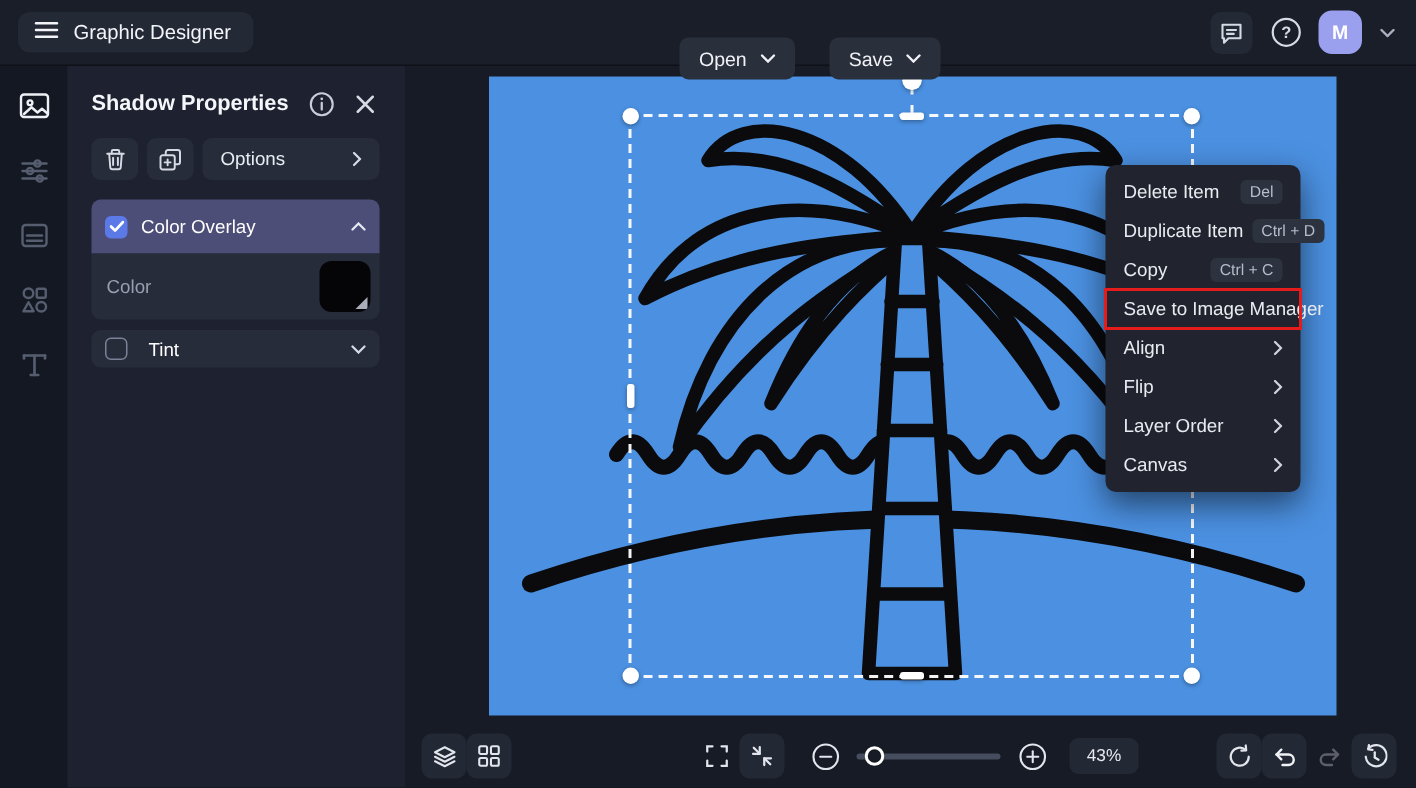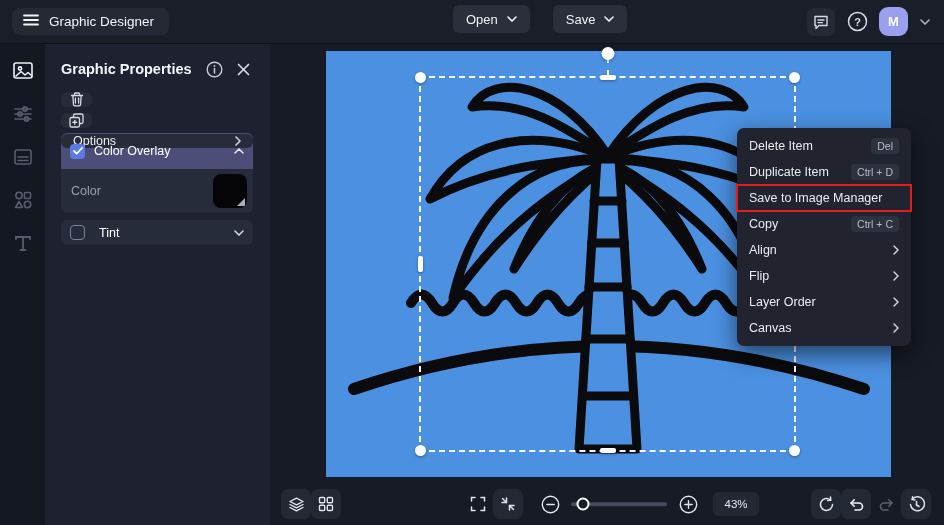--- a/index.html
+++ b/index.html
@@ -15,21 +15,21 @@
   .topbar {
     position:absolute; left:0; top:0; width:944px; height:44px;
     background:#1a1e29; border-bottom:1px solid #0e1118;
     display:flex; align-items:center; z-index:30;
   }
   .title-chip {
     margin-left:12px; background:#242936; border-radius:8px;
     padding:6px 15px 6px 11px; display:flex; align-items:center; gap:10px;
     font-size:13.5px; color:#f2f4f8; cursor:pointer;text-align:right;
   }
-  .tb-center { position:absolute; left:453px; top:5px; display:flex; gap:23px; }
+  .tb-center { position:absolute; left:453px; top:25px; display:flex; gap:23px; }
   .tb-btn {
     background:#2a2f3c; border:none; border-radius:6px; height:28px;
     padding:0 13px; display:flex; align-items:center; gap:9px;
     font-size:13px; color:#f0f2f6; font-family:inherit; cursor:pointer;
   }
   .tb-right { margin-left:auto; display:flex; align-items:center; gap:10px; margin-right:12px; }
   .chip-btn {
     width:28px; height:28px; border-radius:7px; background:#242936;
     display:flex; align-items:center; justify-content:center; cursor:pointer;
   }
@@ -51,21 +51,21 @@
   .rail-item.active svg { stroke:#eef0f5; }
 
   
   .panel {
     position:absolute; left:45px; top:44px; width:225px; height:481px;
     background:#1e2230; padding:15px 17px 0 16px; z-index:20;
   }
   .panel-header { display:flex; align-items:center; gap:9px; }
   .panel-title { flex:1; font-size:14.5px; font-weight:bold; color:#f4f6fa; }
   .ph-icon { width:20px; height:20px; display:flex; align-items:center; justify-content:center; cursor:pointer; }
-  .action-row { margin-top:13px; display:flex; gap:6px; height:28px;flex-direction:column; }
+  .action-row { margin-top:13px; display:flex; gap:6px; height:28px; }
   .sq-btn {
     width:31px; height:28px; background:#272c3a; border:none; border-radius:6px;
     display:flex; align-items:center; justify-content:center; cursor:pointer;
   }
   .options-btn {
     flex:1; background:#272c3a; border:none; border-radius:6px;
     display:flex; align-items:center; justify-content:space-between;
     padding:0 12px; font-size:12.5px; color:#e9ecf2; font-family:inherit; cursor:pointer;
   }
   .overlay-header {
@@ -113,21 +113,21 @@
   .h-bar-v { width:5px; height:16px; border-radius:2px; cursor:ew-resize; pointer-events:auto; }
   .rotate-line { position:absolute; left:50%; top:-21px; height:19px; border-left:2px dashed rgba(255,255,255,.95); transform:translateX(-1px); }
   .rotate-handle {
     position:absolute; left:50%; top:-31px; width:13px; height:13px; border-radius:50%;
     background:#fff; transform:translateX(-50%); box-shadow:0 1px 3px rgba(0,0,0,.35);
     cursor:grab; pointer-events:auto;
   }
 
   
   .context-menu {
-    position:absolute; left:467px; top:84px; width:174px;
+    position:absolute; left:467px; top:66px; width:130px;
     background:#21242e; border-radius:7px; padding:5px 0;
     box-shadow:0 8px 22px rgba(0,0,0,.55); z-index:40;
   }
   .menu-item {
     height:26px; display:flex; align-items:center; padding:0 12px; gap:6px;
     font-size:12.5px; color:#e9ebf1; cursor:pointer;
   }
   .menu-item .mi-label { flex:1; white-space:nowrap; }
   .menu-item.highlighted { outline:2.5px solid #e51c1c; outline-offset:-1px; }
   .kbd-badge {
@@ -255,21 +255,21 @@
           <line x1="4" y1="5" x2="4" y2="7"></line>
           <line x1="18" y1="5" x2="18" y2="7"></line>
         <line x1="11" y1="5" x2="11" y2="18"></line>
           <line x1="8.5" y1="18" x2="13.5" y2="18"></line>
       </svg>
     </div>
   </div>
 
   <div class="panel">
     <div class="panel-header">
-      <span class="panel-title">Graphic Properties</span>
+      <span class="panel-title">Shadow Properties</span>
       <span class="ph-icon">
         <svg width="17" height="17" viewBox="0 0 17 17" fill="none">
           <circle cx="8.5" cy="8.5" r="7.3" stroke="#c9cdd9" stroke-width="1.4"></circle>
           <line x1="8.5" y1="7.5" x2="8.5" y2="12" stroke="#c9cdd9" stroke-width="1.5" stroke-linecap="round"></line>
           <circle cx="8.5" cy="4.9" r="0.9" fill="#c9cdd9"></circle>
         </svg>
       </span>
       <span class="ph-icon">
         <svg width="13" height="13" viewBox="0 0 13 13" stroke="#d6dae4" stroke-width="1.7" stroke-linecap="round">
           <line x1="1.5" y1="1.5" x2="11.5" y2="11.5"></line>
@@ -373,26 +373,26 @@
 
     <div class="context-menu">
       <div class="menu-item">
         <span class="mi-label">Delete Item</span>
         <span class="kbd-badge">Del</span>
       </div>
       <div class="menu-item">
         <span class="mi-label">Duplicate Item</span>
         <span class="kbd-badge">Ctrl + D</span>
       </div>
+      <div class="menu-item">
+        <span class="mi-label">Copy</span>
+        <span class="kbd-badge">Ctrl + C</span>
+      </div>
       <div class="menu-item highlighted">
         <span class="mi-label">Save to Image Manager</span>
-      </div>
-      <div class="menu-item">
-        <span class="mi-label">Copy</span>
-        <span class="kbd-badge">Ctrl + C</span>
       </div>
       <div class="menu-item">
         <span class="mi-label">Align</span>
         <svg width="6" height="10" viewBox="0 0 6 10" fill="none" stroke="#cfd3dc" stroke-width="1.5" stroke-linecap="round">
             <polyline points="1,1 5,5 1,9"></polyline>
           </svg>
       </div>
       <div class="menu-item">
         <span class="mi-label">Flip</span>
         <svg width="6" height="10" viewBox="0 0 6 10" fill="none" stroke="#cfd3dc" stroke-width="1.5" stroke-linecap="round">

